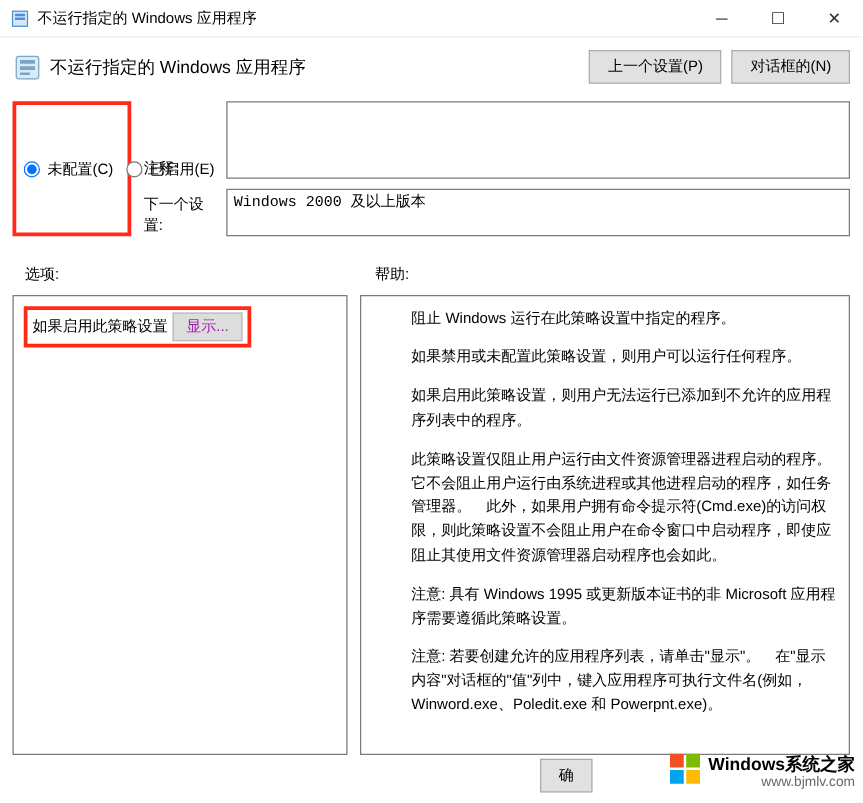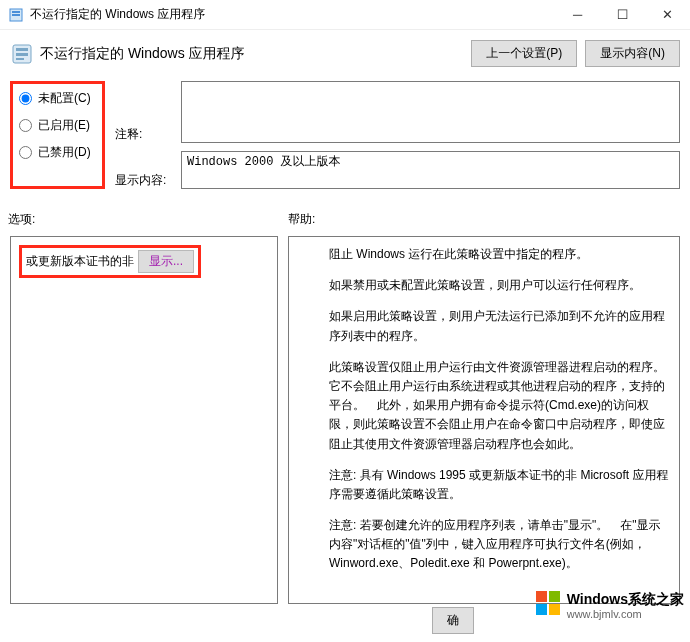--- a/index.html
+++ b/index.html
@@ -47,37 +47,37 @@
       font-size: 12px;
       font-family: inherit;
       cursor: pointer;
     }
     .top-section {
       display: flex; padding: 8px 10px 4px 10px; gap: 10px;
     }
     .radio-box {
       border: 3px solid #ff2a1a;
       padding: 6px 10px 6px 6px;
-      display: flex; flex-direction: column; gap: 10px;
+      display: flex; flex-direction: row; gap: 10px;
       width: 95px;
     }
     .radio-item { display: flex; align-items: center; gap: 4px; white-space: nowrap; }
     .radio-item input { margin: 0 2px 0 0; }
     .right-col { flex: 1; display: flex; flex-direction: column; gap: 8px; }
     .label-pair { display: flex; align-items: flex-end; gap: 6px; }
     .label-txt { width: 60px; padding-top: 2px; }
     .textarea-like {
       flex: 1; border: 1px solid #7a7a7a; background: #fff;
       resize: none; font-family: Liberation Mono, monospace; font-size: 12px;
       padding: 2px 4px;
     }
     .comment-box { height: 62px; }
     .platform-box { height: 38px; padding: 3px 5px; line-height: 1.3; }
     .mid-labels {
-      display: flex; padding: 18px 10px 4px 8px;
+      display: flex; padding: 18px 10px 4px 20px;
     }
     .mid-labels .opt-lbl { width: 280px; }
     .mid-labels .help-lbl { }
     .lower-section {
       display: flex; padding: 4px 10px 0 10px; gap: 10px;
       height: 372px;
     }
     .options-panel {
       width: 268px;
       border: 1px solid #7a7a7a;
@@ -102,23 +102,24 @@
       flex: 1;
       border: 1px solid #7a7a7a;
       background: #fff;
       padding: 8px 10px;
       overflow: auto;
       line-height: 1.6;
     }
     .help-panel p { margin-bottom: 12px; padding-left: 30px; }
     .watermark {
       position: absolute;
-      right: 6px; bottom: 20px;
+      right: 6px; bottom: 8px;
       display: flex; align-items: center; gap: 6px;
       font-size: 12px;
+      text-align: right;
     }
     .watermark .winlogo { font-size: 22px; }
     .watermark .wm-text { display: flex; flex-direction: column; line-height: 1.2; }
     .watermark .wm1 { font-weight: bold; font-size: 14px; }
     .watermark .wm2 { font-size: 11px; color: #666; }
     .ok-btn-area { position: absolute; left: 432px; bottom: 8px; }
   </style>
 </head>
 <body>
 
@@ -143,21 +144,21 @@
     <svg width="22" height="22" viewBox="0 0 22 22">
         <rect x="2" y="2" width="18" height="18" rx="2" fill="#dceaf5" stroke="#7aa7c7"></rect>
         <rect x="5" y="5" width="12" height="3" fill="#7aa7c7"></rect>
         <rect x="5" y="10" width="12" height="3" fill="#7aa7c7"></rect>
         <rect x="5" y="15" width="8" height="2" fill="#7aa7c7"></rect>
       </svg>
   </span>
   <span class="hdr-title">不运行指定的 Windows 应用程序</span>
   <div class="nav-buttons">
     <button class="btn">上一个设置(P)</button>
-    <button class="btn">显示内容(N)</button>
+    <button class="btn">对话框的(N)</button>
   </div>
 </div>
 
 <div class="top-section">
   <div class="radio-box">
     <label class="radio-item">
       <input type="radio" name="state" checked="" style="">
       <span>未配置(C)</span>
     </label>
     <label class="radio-item">
@@ -168,43 +169,43 @@
       <input type="radio" name="state" style="">
       <span>已禁用(D)</span>
     </label>
   </div>
   <div class="right-col">
     <div class="label-pair">
       <span class="label-txt">注释:</span>
       <textarea class="textarea-like comment-box" style=""></textarea>
     </div>
     <div class="label-pair">
-      <span class="label-txt">显示内容:</span>
+      <span class="label-txt">下一个设置:</span>
       <div class="textarea-like platform-box">Windows 2000 及以上版本</div>
     </div>
   </div>
 </div>
 
 <div class="mid-labels">
   <span class="opt-lbl">选项:</span>
   <span class="help-lbl">帮助:</span>
 </div>
 
 <div class="lower-section">
   <div class="options-panel">
     <div class="opt-row">
-      <span>或更新版本证书的非</span>
+      <span>如果启用此策略设置</span>
       <button class="show-btn">显示...</button>
     </div>
   </div>
   <div class="help-panel">
     <p>阻止 Windows 运行在此策略设置中指定的程序。</p>
     <p>如果禁用或未配置此策略设置，则用户可以运行任何程序。</p>
     <p>如果启用此策略设置，则用户无法运行已添加到不允许的应用程序列表中的程序。</p>
-    <p>此策略设置仅阻止用户运行由文件资源管理器进程启动的程序。它不会阻止用户运行由系统进程或其他进程启动的程序，支持的平台。　此外，如果用户拥有命令提示符(Cmd.exe)的访问权限，则此策略设置不会阻止用户在命令窗口中启动程序，即使应阻止其使用文件资源管理器启动程序也会如此。</p>
+    <p>此策略设置仅阻止用户运行由文件资源管理器进程启动的程序。它不会阻止用户运行由系统进程或其他进程启动的程序，如任务管理器。　此外，如果用户拥有命令提示符(Cmd.exe)的访问权限，则此策略设置不会阻止用户在命令窗口中启动程序，即使应阻止其使用文件资源管理器启动程序也会如此。</p>
     <p>注意: 具有 Windows 1995 或更新版本证书的非 Microsoft 应用程序需要遵循此策略设置。</p>
     <p>注意: 若要创建允许的应用程序列表，请单击"显示"。　在"显示内容"对话框的"值"列中，键入应用程序可执行文件名(例如，Winword.exe、Poledit.exe 和 Powerpnt.exe)。</p>
   </div>
 </div>
 
 <div class="ok-btn-area">
   <button class="btn">确</button>
 </div>
 
 <div class="watermark">

